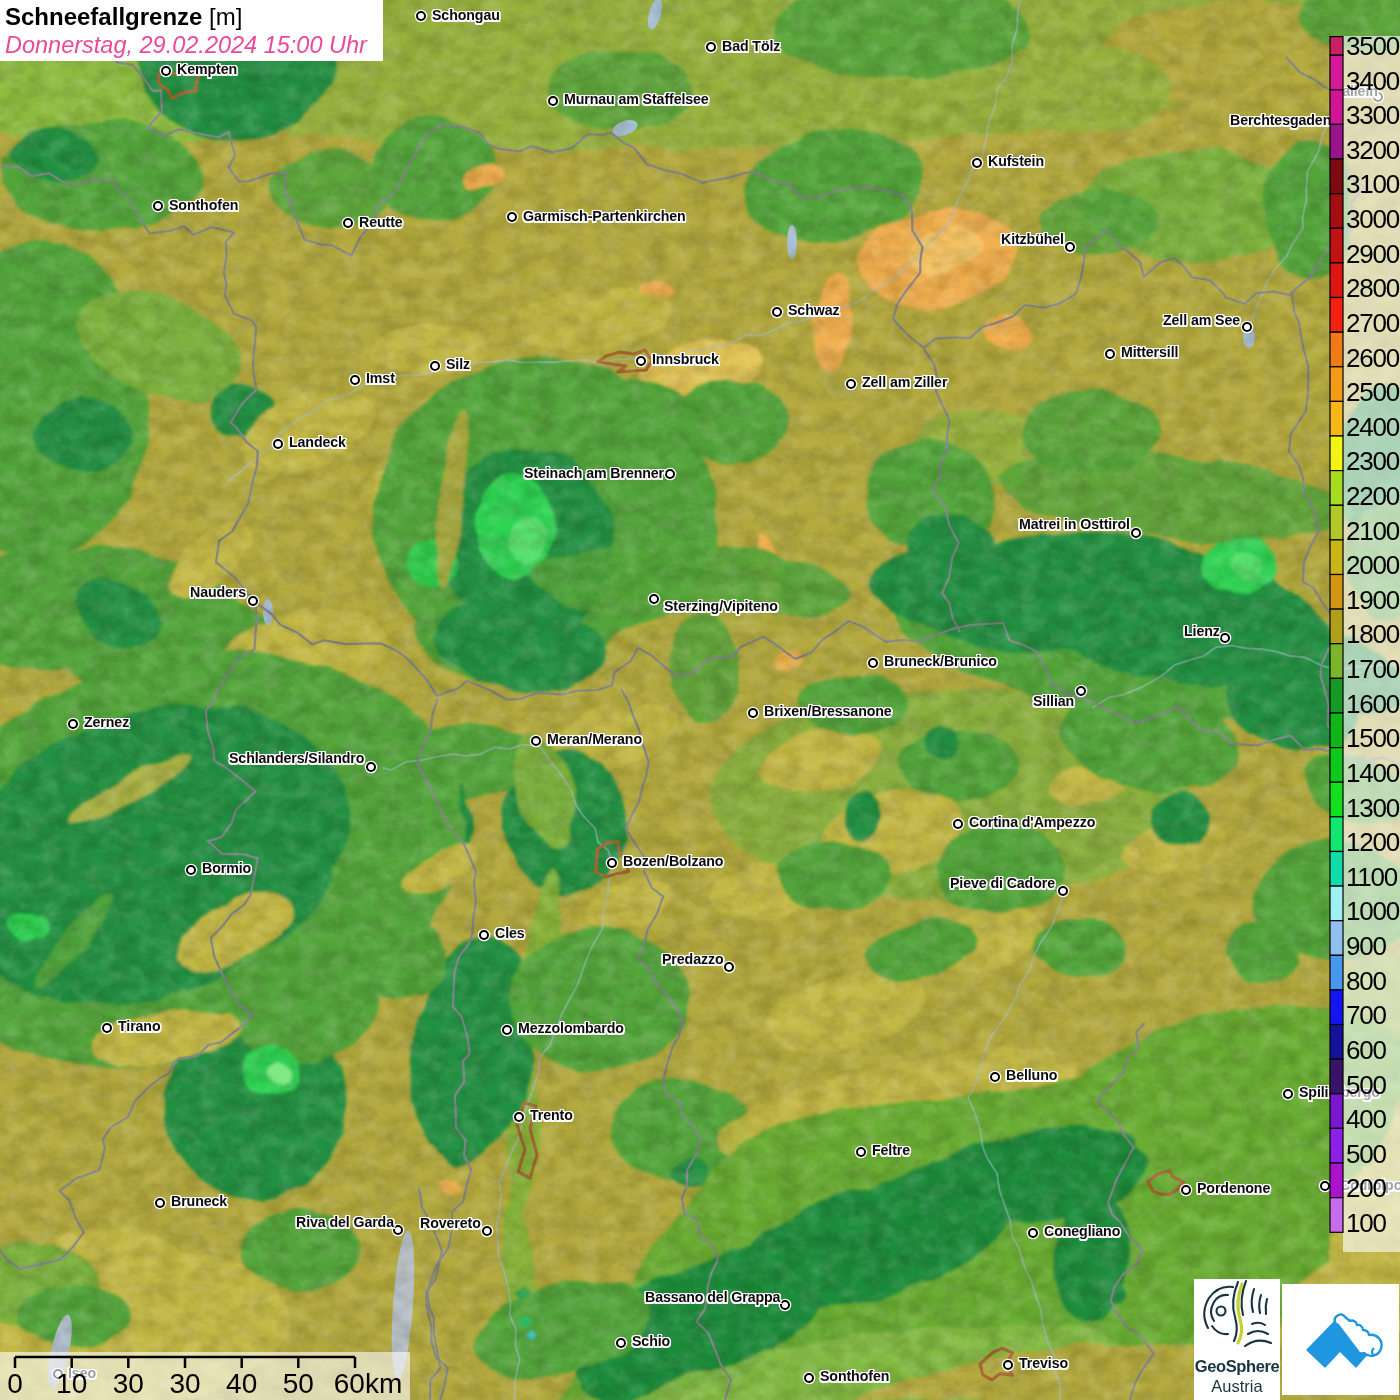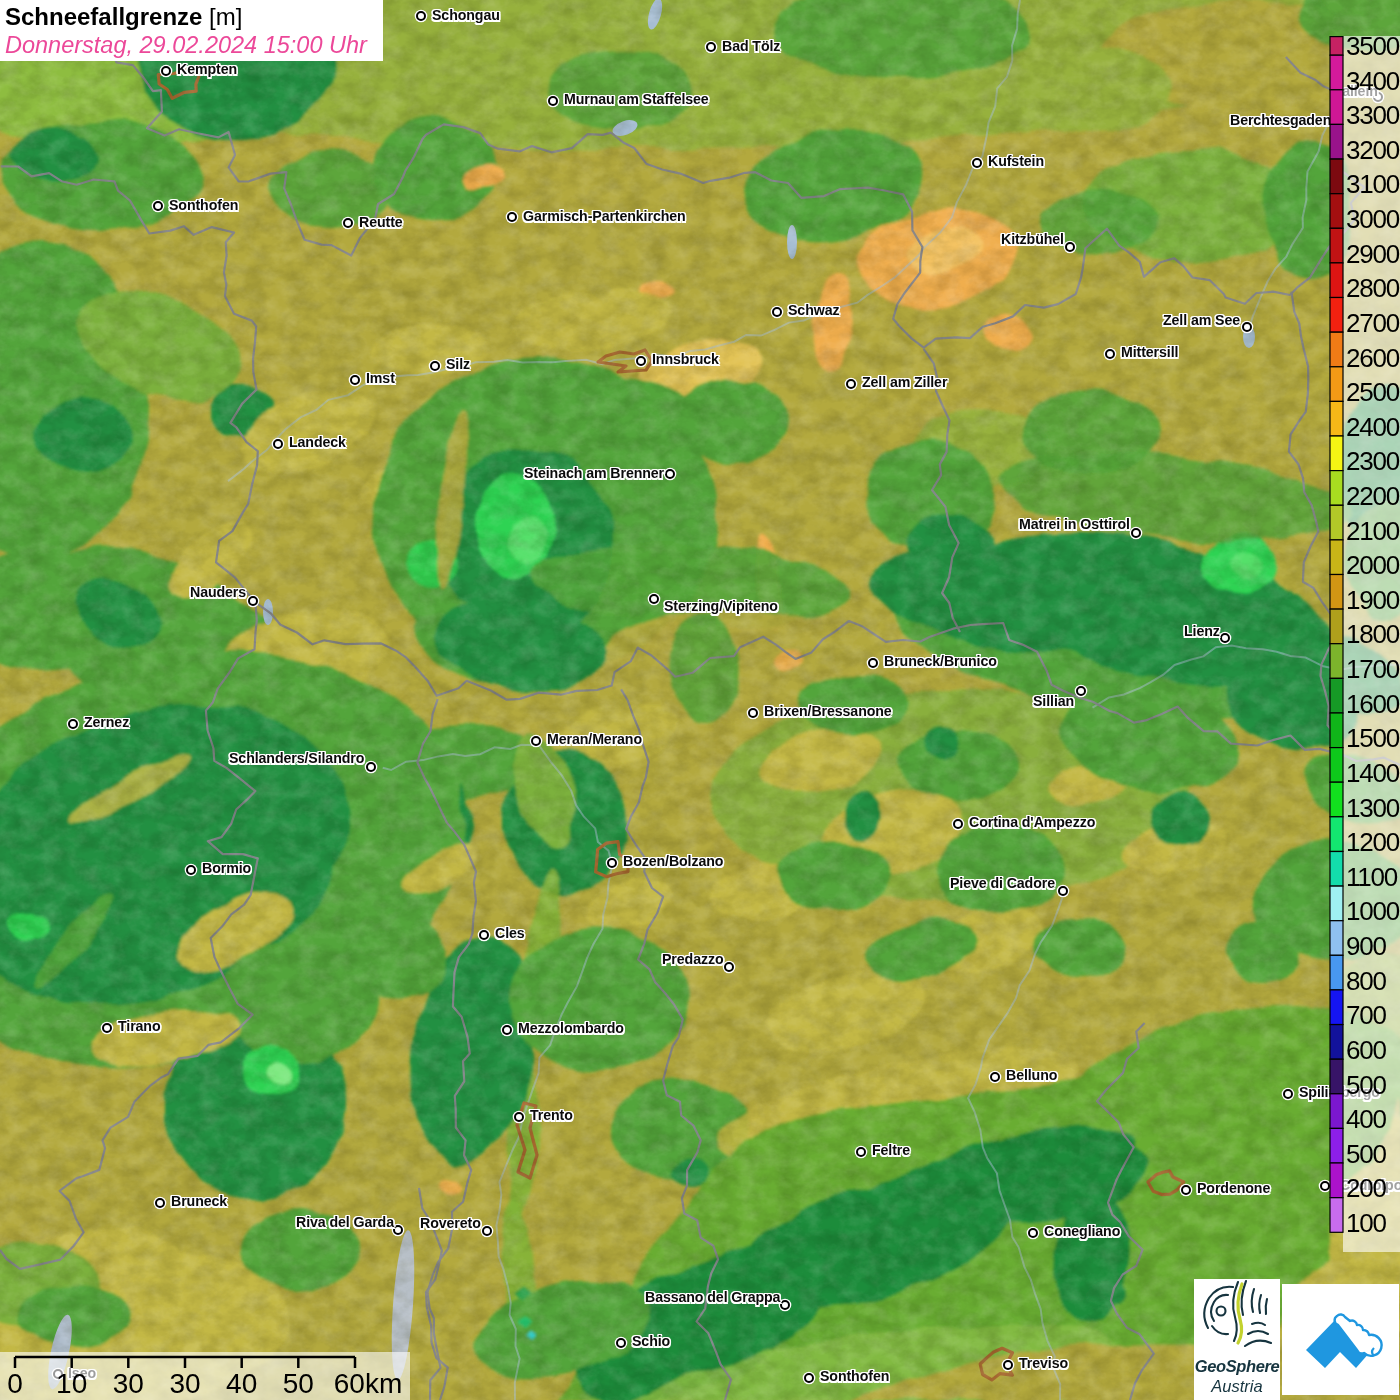--- a/index.html
+++ b/index.html
@@ -15,21 +15,21 @@
 #cbar .cl { position:absolute; transform:translateY(-50%); font-size:26px; color:#000; letter-spacing:-1.2px; }
 #hdr { position:absolute; left:0; top:0; width:383px; height:61px; background:#fff; padding:3px 0 0 5px; }
 #hdr .t1 { font-size:24px; font-weight:bold; color:#000; }
 #hdr .t1 small { font-weight:normal; font-size:24px; }
 #hdr .t2 { font-size:23.5px; font-style:italic; color:#ec4899; margin-top:1px; }
 #mdl { position:absolute; left:1172px; top:0; width:228px; height:36px; background:#fff;
   font-size:23.5px; font-style:italic; color:#000; padding:4px 0 0 8px; }
 #sbar { position:absolute; left:0; top:1352px; width:410px; height:48px; background:rgba(255,255,255,0.6); }
 #sbar svg { position:absolute; left:0; top:0; }
 #sbar .sl { position:absolute; top:16px; transform:translateX(-50%); font-size:28px; color:#000; }
-#geobox { position:absolute; left:1194px; top:1279px; width:86px; height:121px; background:#fff;font-style:italic; }
+#geobox { position:absolute; left:1194px; top:1279px; width:86px; height:121px; background:#fff; }
 #bluebox { position:absolute; left:1282px; top:1284px; width:117px; height:111px; background:#fff; }
 </style></head>
 <body>
 <div id="stage">
 <svg id="map" width="1400" height="1400" viewBox="0 0 1400 1400" xmlns="http://www.w3.org/2000/svg">
 <defs>
 <filter id="soft" x="-15%" y="-15%" width="130%" height="130%">
  <feTurbulence type="fractalNoise" baseFrequency="0.018" numOctaves="3" seed="5" result="t"></feTurbulence>
  <feDisplacementMap in="SourceGraphic" in2="t" scale="16" xChannelSelector="R" yChannelSelector="G" result="d"></feDisplacementMap>
  <feGaussianBlur in="d" stdDeviation="1.6"></feGaussianBlur>

